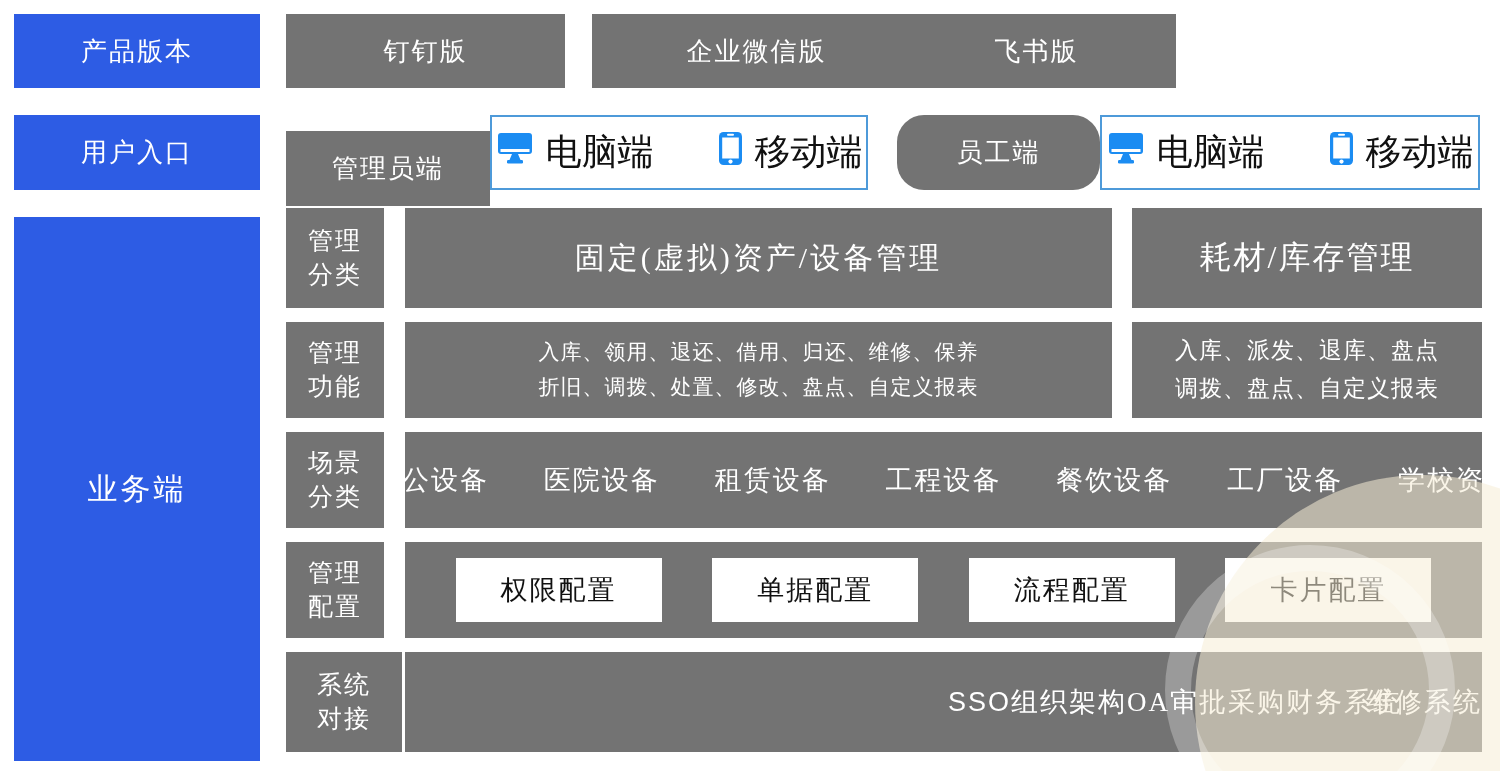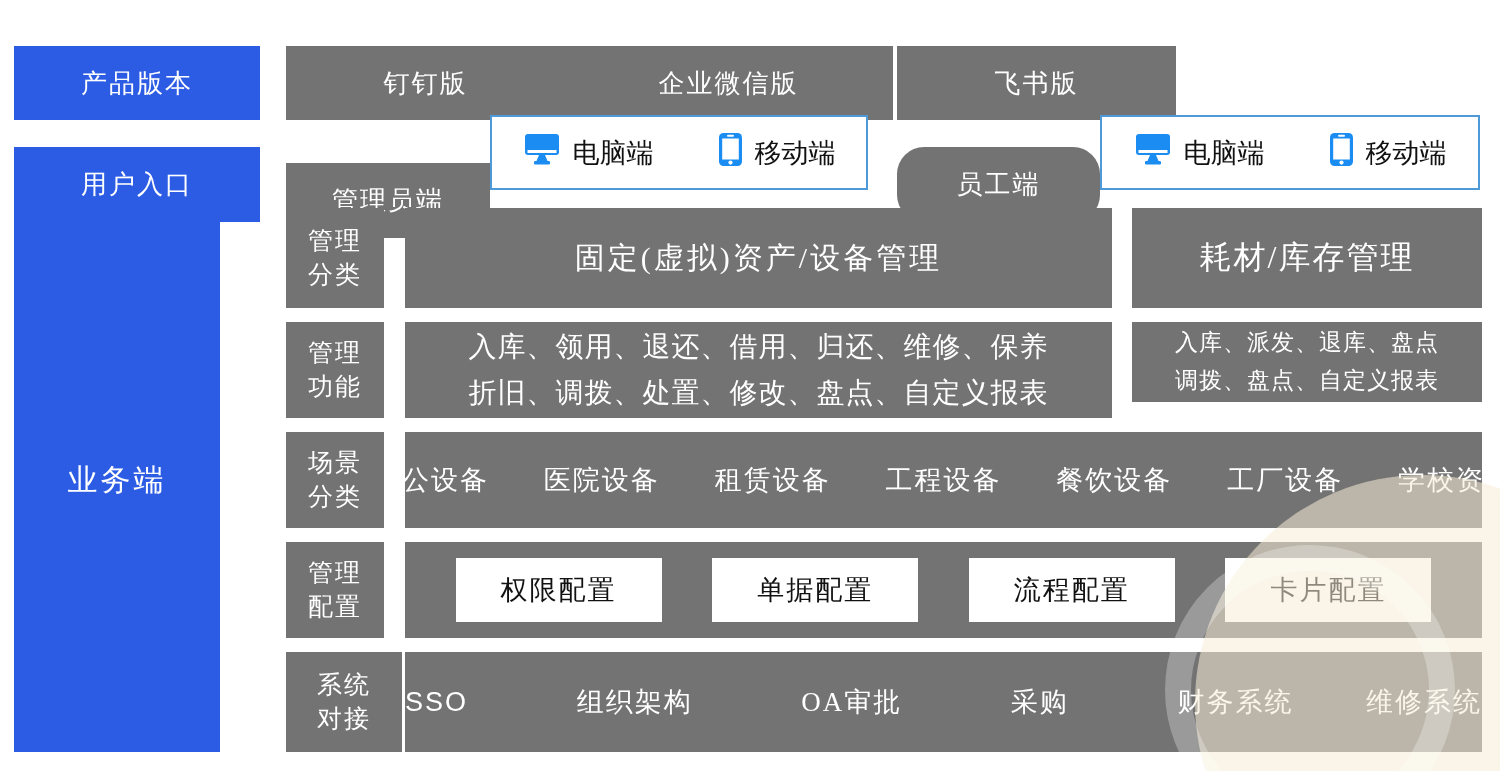--- a/index.html
+++ b/index.html
@@ -7,55 +7,55 @@
   .canvas {
     position:relative;
     width:1500px; height:771px;
     background:#ffffff;
     overflow:hidden;
     font-family:"Liberation Serif","DejaVu Serif",serif;
   }
   .blk { position:absolute; display:flex; align-items:center; justify-content:center; }
   .dark  { background:#2D5CE4; color:#ffffff; }
   .light { background:#737373; color:#ffffff; }
-  .t26 { font-size:26px; letter-spacing:2px;margin-top:32px; }
+  .t26 { font-size:26px; letter-spacing:2px; }
   .t28 { font-size:32px; letter-spacing:2px; }
   .t30 { font-size:30px; letter-spacing:3px; }
   .rowlabel {
     font-size:25px; letter-spacing:2px; line-height:1.35;
     white-space:pre-line; text-align:center;
   }
   .channel-box {
     position:absolute; background:#ffffff;
     border:2px solid #4E9AD9;
     display:flex; align-items:center; justify-content:center; gap:64px;
-    color:#111111; font-size:27px;
+    color:#111111; font-size:36px;
   }
   .channel { display:flex; align-items:center; gap:12px; }
-  .mlines { text-align:center; line-height:1.65; font-size:28px; letter-spacing:1px; }
+  .mlines { text-align:center; line-height:1.65; font-size:21px; letter-spacing:1px; }
   .mlines2 { text-align:center; line-height:1.65; font-size:23px; letter-spacing:1px; }
   .scene-strip {
     position:absolute; overflow:hidden;
   }
   .scene-inner {
     position:absolute; top:0; height:100%;
     left:-32px; right:-32px;
     display:flex; align-items:center; justify-content:space-between;
     white-space:nowrap; font-size:27px; letter-spacing:2px; color:#ffffff;
   }
   .config-row {
     position:absolute; display:flex; align-items:center; justify-content:space-evenly;
   }
   .config-box {
     width:206px; height:64px; background:#ffffff; color:#111111;
     display:flex; align-items:center; justify-content:center;
     font-size:27px; letter-spacing:2px;
   }
   .sys-row {
-    position:absolute; display:flex; align-items:center; justify-content:space-between;
+    position:absolute; display:flex; align-items:center; justify-content:flex-end;
     font-size:27px; letter-spacing:2px; color:#ffffff;
   }
   .sys-row span:nth-child(5) { margin-right:-36px; }
   .watermark-circle {
     position:absolute; left:1195px; top:475px; width:455px; height:455px;
     border-radius:50%;
     background:rgba(245,236,213,0.55);
     z-index:40; pointer-events:none;
   }
   .watermark-arc {
@@ -69,21 +69,21 @@
 </head>
 <body>
 
 <div class="canvas">
 
   <div class="watermark-circle"></div>
   <div class="watermark-arc"></div>
 
   <div class="blk dark t26" style="left:14px; top:14px; width:246px; height:74px;">产品版本</div>
   <div class="blk light t26" style="left:286px; top:14px; width:279px; height:74px;">钉钉版</div>
-  <div class="blk light t26" style="left:564px; top:14px; width:329px; height:74px;">企业微信版</div>
+  <div class="blk light t26" style="left:592px; top:14px; width:329px; height:74px;">企业微信版</div>
   <div class="blk light t26" style="left:897px; top:14px; width:279px; height:74px;">飞书版</div>
 
   <div class="blk dark t26" style="left:14px; top:115px; width:246px; height:75px;">用户入口</div>
 
   <div class="blk light t26" style="left:286px; top:131px; width:204px; height:75px;">管理员端</div>
 
   <div class="channel-box" style="left:490px; top:115px; width:378px; height:75px;">
     <span class="channel">
       <span>
         <svg width="38" height="34" viewBox="0 0 38 34">
@@ -128,36 +128,36 @@
           <rect x="1" y="1" width="23" height="33" rx="4.5" fill="#1B8CF2"></rect>
           <rect x="9" y="2.8" width="7" height="2" rx="1" fill="#ffffff"></rect>
           <rect x="4.2" y="6.5" width="16.6" height="21" fill="#ffffff"></rect>
           <circle cx="12.5" cy="30.6" r="2.1" fill="#ffffff"></circle>
         </svg>
       </span>
       <span>移动端</span>
     </span>
   </div>
 
-  <div class="blk dark t30" style="left:14px; top:208px; width:206px; height:544px;">业务端</div>
+  <div class="blk dark t30" style="left:14px; top:217px; width:246px; height:544px;">业务端</div>
 
   <div class="blk light rowlabel" style="left:286px; top:208px; width:98px; height:100px;">管理
 分类</div>
   <div class="blk light t30" style="left:405px; top:208px; width:707px; height:100px;">固定(虚拟)资产/设备管理</div>
   <div class="blk light t28" style="left:1132px; top:208px; width:350px; height:100px;">耗材/库存管理</div>
 
   <div class="blk light rowlabel" style="left:286px; top:322px; width:98px; height:96px;">管理
 功能</div>
   <div class="blk light" style="left:405px; top:322px; width:707px; height:96px;">
     <div class="mlines">
       <div>入库、领用、退还、借用、归还、维修、保养</div>
       <div>折旧、调拨、处置、修改、盘点、自定义报表</div>
     </div>
   </div>
-  <div class="blk light" style="left:1132px; top:322px; width:350px; height:80px;">
+  <div class="blk light" style="left:1132px; top:322px; width:350px; height:96px;">
     <div class="mlines2">
       <div>入库、派发、退库、盘点</div>
       <div>调拨、盘点、自定义报表</div>
     </div>
   </div>
 
   <div class="blk light rowlabel" style="left:286px; top:432px; width:98px; height:96px;">场景
 分类</div>
   <div class="scene-strip light" style="left:405px; top:432px; width:1077px; height:96px;">
     <div class="scene-inner">

